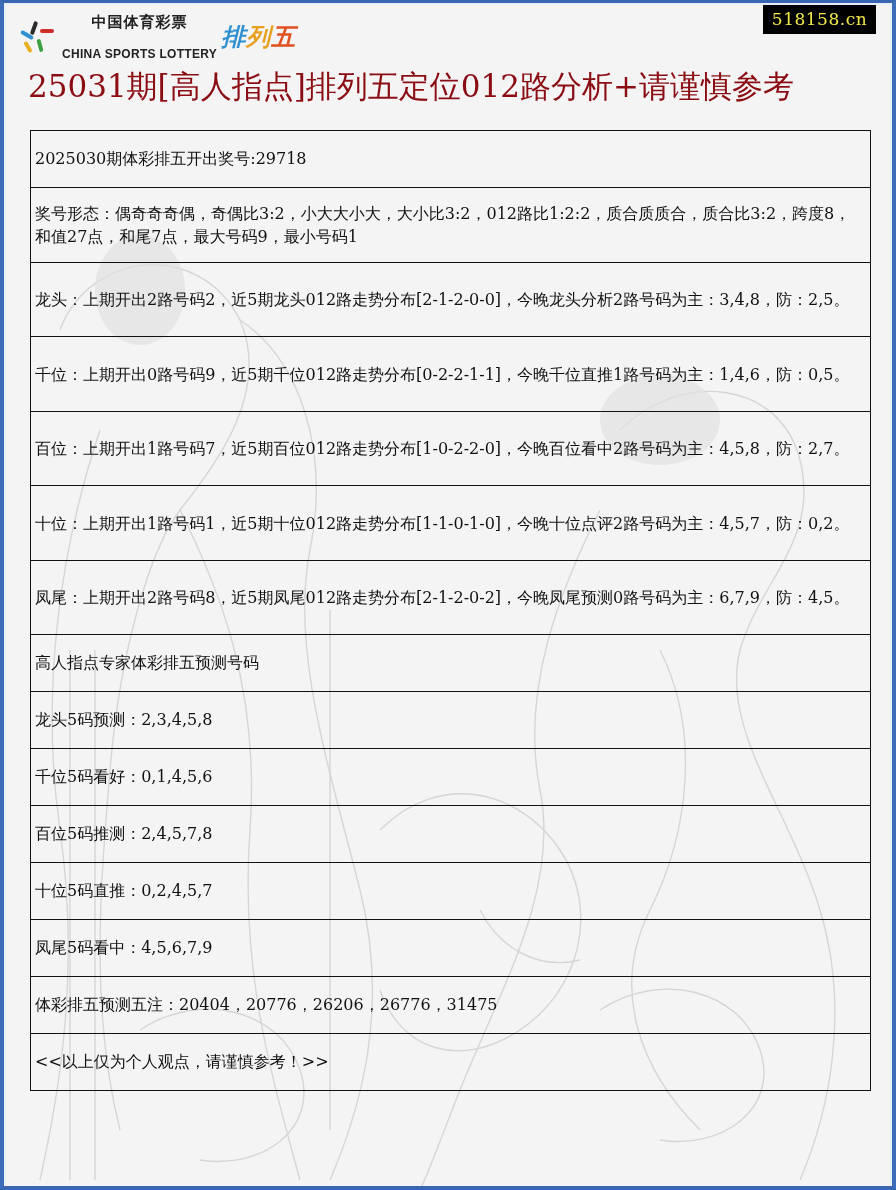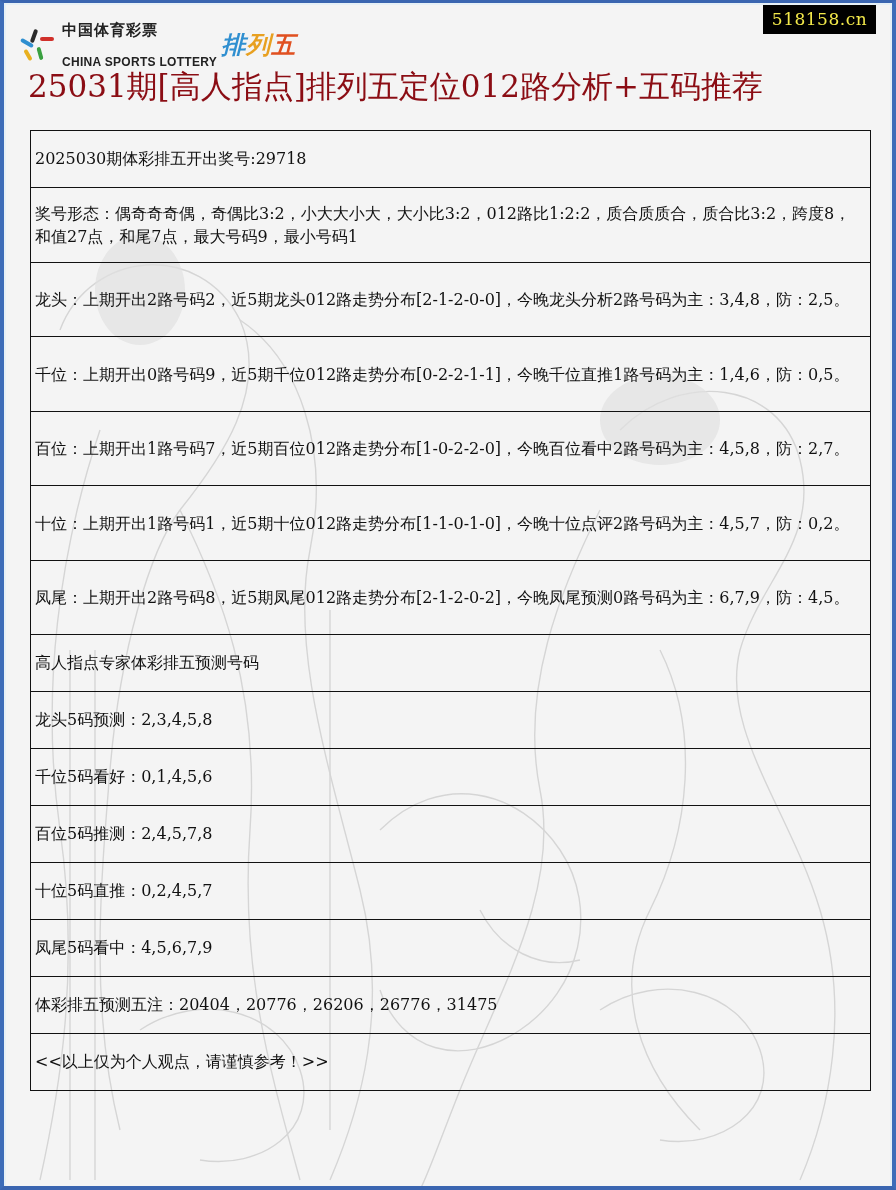--- a/index.html
+++ b/index.html
@@ -21,21 +21,21 @@
   .frame::after {
     content: ""; position: absolute; inset: 0;
     border-left: 2px solid #e6f0f6; border-right: 2px solid #e6f0f6;
     border-top: 2px solid #e6f0f6;
   }
   .watermark {
     position: absolute; left: 0; top: 130px; width: 896px; height: 1060px;
     z-index: 0; opacity: 0.55; pointer-events: none;
   }
   .header { position: absolute; left: 0; top: 0; width: 896px; height: 58px; z-index: 2; }
-  .logo { position: absolute; left: 18px; top: 26px; height: 38px; display: flex; align-items: center; }
+  .logo { position: absolute; left: 18px; top: 18px; height: 38px; display: flex; align-items: center; text-align: center; }
   .logo-mark { width: 38px; height: 36px; position: relative; }
   .logo-mark span { position: absolute; border-radius: 2px; }
   .logo-text { margin-left: 6px; display: flex; flex-direction: column; line-height: 1; }
   .logo-cn { font-family: "DejaVu Sans", sans-serif; font-size: 15px; color: #222; letter-spacing: 1px; font-weight: bold; }
   .logo-en { font-family: "Liberation Sans", sans-serif; font-size: 12px; color: #222; font-weight: bold; margin-top: 18px; letter-spacing: 0.3px; }
   .logo-pl5 { margin-left: 4px; font-family: "DejaVu Sans", sans-serif; font-size: 24px; font-weight: bold; font-style: italic; letter-spacing: 1px; }
   .logo-pl5 .c1 { color: #2f8fd0; }
   .logo-pl5 .c2 { color: #e8a020; }
   .logo-pl5 .c3 { color: #e05020; }
   .site-badge {
@@ -104,21 +104,21 @@
       <span class="logo-cn">中国体育彩票</span>
       <span class="logo-en">CHINA SPORTS LOTTERY</span>
     </div>
     <div class="logo-pl5">
       <span class="c1">排</span><span class="c2">列</span><span class="c3">五</span>
     </div>
   </div>
   <div class="site-badge">518158.cn</div>
 </div>
 
-<div class="title">25031期[高人指点]排列五定位012路分析+五码推荐</div>
+<div class="title">25031期[高人指点]排列五定位012路分析+请谨慎参考</div>
 
 <table class="main">
   <tbody>
       <tr class="h58">
     <td class="center">2025030期体彩排五开出奖号:29718</td>
   </tr>
   <tr class="h76">
     <td class="left">奖号形态：偶奇奇奇偶，奇偶比3:2，小大大小大，大小比3:2，012路比1:2:2，质合质质合，质合比3:2，跨度8，和值27点，和尾7点，最大号码9，最小号码1</td>
   </tr>
   <tr class="h75">

